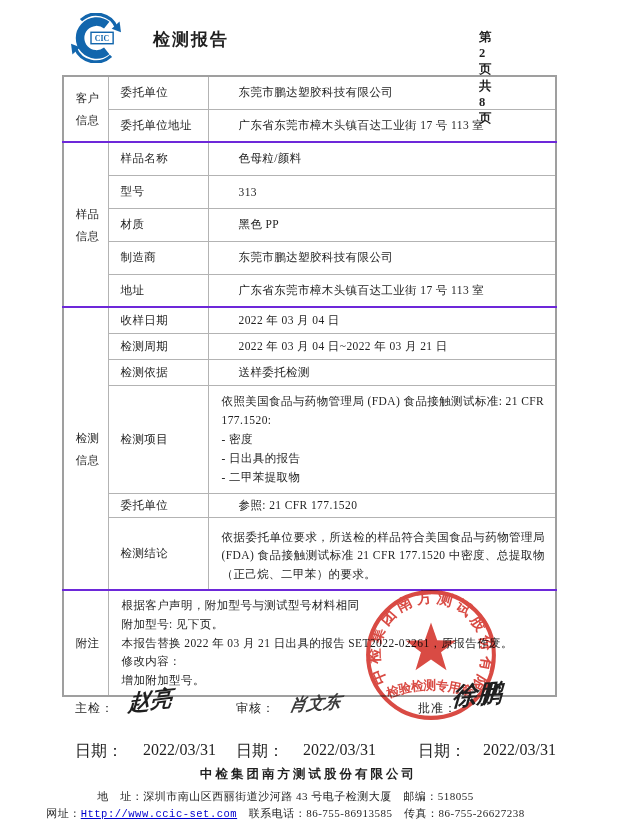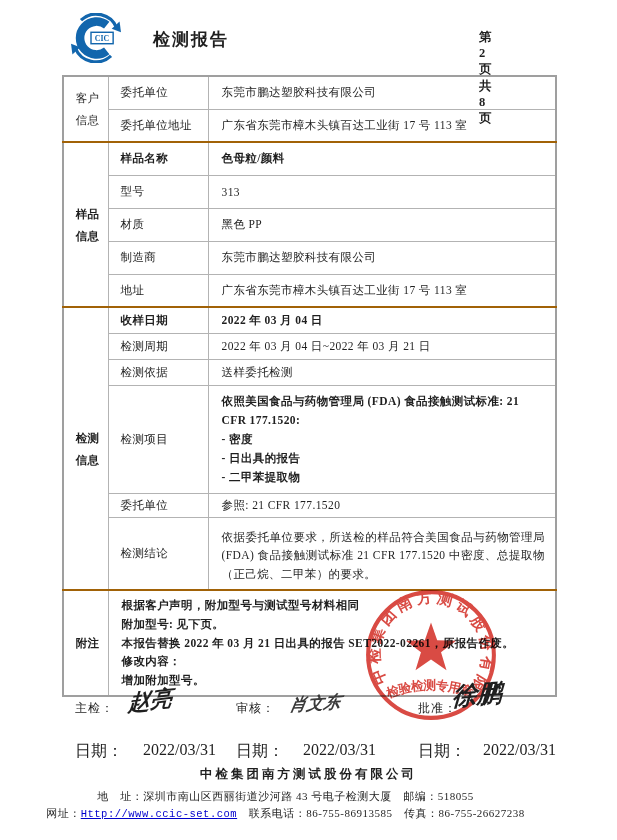--- a/index.html
+++ b/index.html
@@ -13,28 +13,28 @@
   .header { position:absolute; left:0; top:0; width:490px; height:75px; }
   .logo { position:absolute; left:62px; top:13px; }
   .hd-title { position:absolute; left:153px; top:28px; font-size:17px; font-weight:bold; letter-spacing:2px; }
   .hd-no { position:absolute; left:236px; top:29px; font-size:12.5px; font-weight:bold; }
   .hd-page { position:absolute; left:479px; top:29px; font-size:12.5px; font-weight:bold; letter-spacing:1px; }
   
   table.report { position:absolute; left:62px; top:75px; width:495px;
     border-collapse:collapse; table-layout:fixed; font-size:11.5px; }
   table.report { border:2px solid #9f9f9f; }
   table.report td { border:1px solid #b3b3b3; vertical-align:middle; letter-spacing:0.4px; }
-  tr.sec-start td { border-top:2px solid #a16207;font-weight:bold; }
+  tr.sec-start td { border-top:2px solid #6d28d9; }
   td.sec { width:45px; text-align:right; padding:0 8px; line-height:22px;margin-left:6px; }
   td.fld { width:100px; text-align:left; padding:2px 2px 2px 12px; }
-  td.val { text-align:left; padding:2px 10px 2px 13px; }
+  td.val { text-align:left; padding:2px 10px 2px 30px; }
   tr.h33 { height:33px; }
   tr.h26 { height:26px; }
   tr.h24 { height:24px; }
-  td.multi { padding:6px 10px 6px 13px; line-height:19px; vertical-align:middle;font-weight:bold; }
+  td.multi { padding:6px 10px 6px 13px; line-height:19px; vertical-align:middle; }
   td.just { text-align:justify; line-height:18.5px; padding:10px 10px 6px 13px; }
   td.notes { padding:5px 10px 5px 13px; line-height:18.8px; }
   
   .siglabel { position:absolute; font-size:12px; letter-spacing:1px; }
   .sig { position:absolute; font-style:italic; font-weight:bold;
          font-family:"DejaVu Serif",serif; white-space:nowrap; }
   .sig1 { left:128px; top:686px; font-size:22px; transform:rotate(-7deg) skewX(-10deg); }
   .sig2 { left:290px; top:692px; font-size:17px; color:#3a3a3a; transform:rotate(-4deg) skewX(-14deg); }
   .sig3 { left:452px; top:678px; font-size:25px; transform:rotate(-5deg) skewX(-8deg); z-index:5; }
   .dt { position:absolute; top:741px; font-size:16px; }

